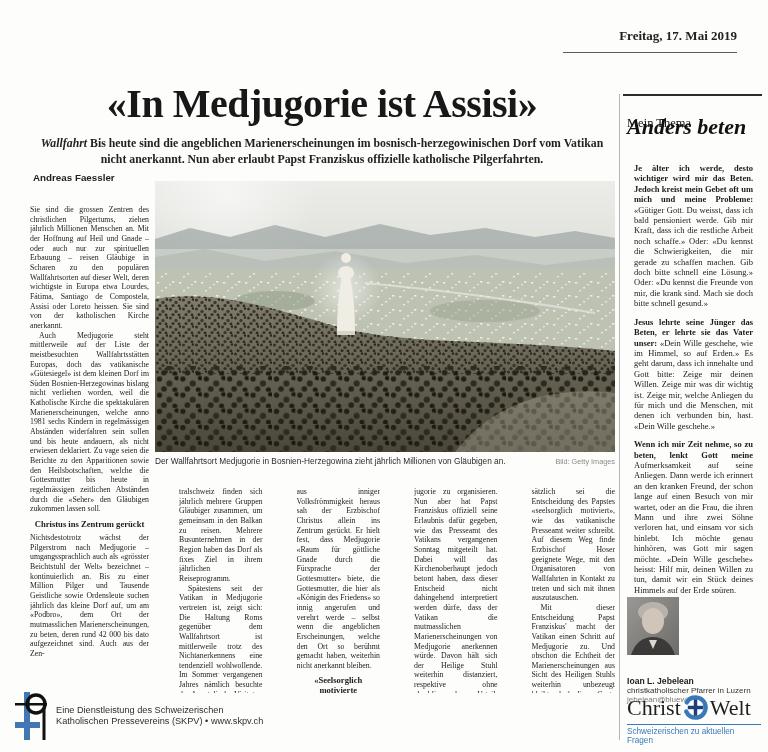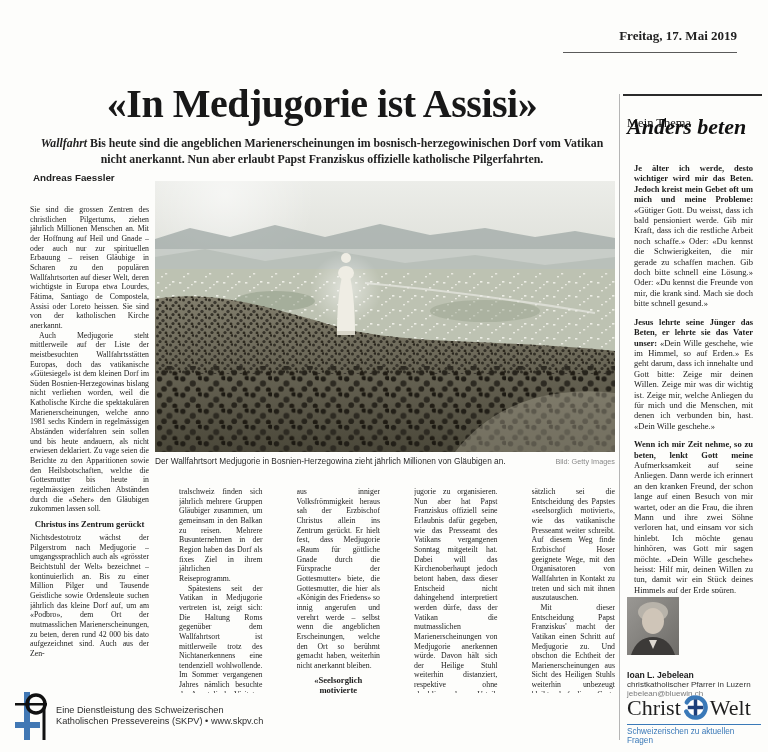--- a/index.html
+++ b/index.html
@@ -37,21 +37,21 @@
   .vrule{position:absolute;left:619px;top:94px;width:1px;height:646px;background:#b5b5b5;}
   .sb-rule{position:absolute;left:623px;top:94px;width:139px;height:1.5px;background:#2b2b2b;}
   .sb-kicker{position:absolute;left:627px;top:116px;font-size:12.5px;color:#111;}
   .sb-title{position:absolute;left:627px;top:114px;margin:0;font-size:22px;line-height:26px;
             font-weight:bold;font-style:italic;color:#111;}
   .sb-body{position:absolute;left:627px;top:163px;width:133px;height:430px;overflow:hidden;
            font-size:8.5px;line-height:10.4px;text-align:justify;hyphens:auto;}
   .sb-body p{margin:0 7px 8px;}
   .sb-lead{font-weight:bold;}
   .sb-author{position:absolute;left:627px;top:597px;width:133px;font-family:"Liberation Sans",sans-serif;}
-  .sb-author .name{margin-top:11px;font-size:8.6px;font-weight:bold;color:#222;}
+  .sb-author .name{margin-top:17px;font-size:8.6px;font-weight:bold;color:#222;}
   .sb-author .role{font-size:8px;color:#333;}
   .sb-author .mail{font-size:8px;color:#7a7a7a;}
   
   .skpv{position:absolute;left:15px;top:692px;display:flex;gap:9px;align-items:center;}
   .skpv-text{font-family:"Liberation Sans",sans-serif;font-size:9.2px;line-height:11.5px;color:#2e2e2e;}
   .cw{position:absolute;left:627px;top:694px;width:134px;}
   .cw-row{display:flex;align-items:center;gap:1px;font-size:22px;color:#1f1f1f;
           font-family:"Liberation Serif",serif;}
   .cw-line{border-top:1.5px solid #3a79b8;margin-top:3px;}
   .cw-tag{margin-top:2px;font-family:"Liberation Sans",sans-serif;font-size:8.2px;color:#3a79b8;}

